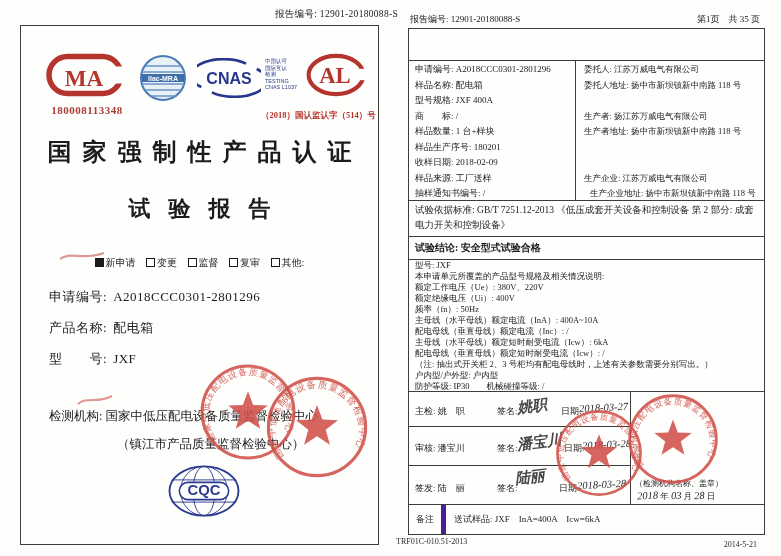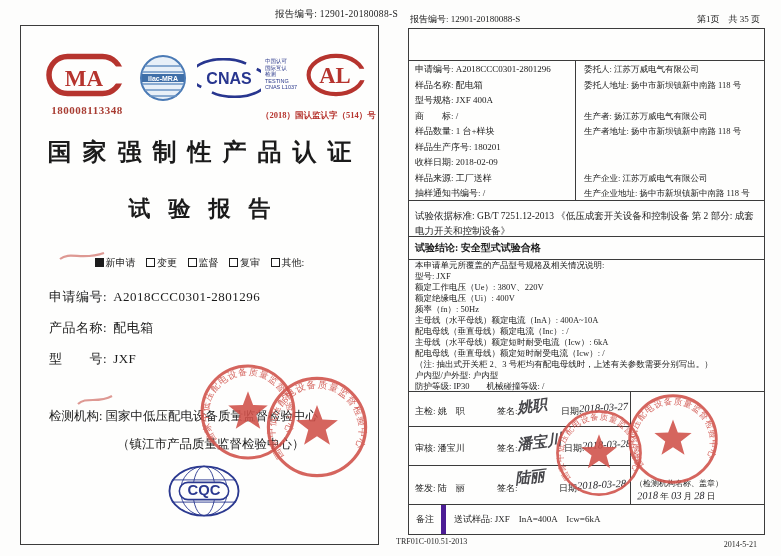--- a/index.html
+++ b/index.html
@@ -151,31 +151,31 @@
       </div>
       <div class="abs" style="left:167px;top:0;width:188px;height:140px;box-sizing:border-box;padding:1px 0 0 8px;font-size:8.5px;">
         <div class="info-line" style="font-size:8.5px;">委托人: 江苏万威电气有限公司</div>
         <div class="info-line" style="font-size:8.5px;">委托人地址: 扬中市新坝镇新中南路 118 号</div>
         <div class="info-line" style="font-size:8.5px;"></div>
         <div class="info-line" style="font-size:8.5px;">生产者: 扬江苏万威电气有限公司</div>
         <div class="info-line" style="font-size:8.5px;">生产者地址: 扬中市新坝镇新中南路 118 号</div>
         <div class="info-line" style="font-size:8.5px;"></div>
         <div class="info-line" style="font-size:8.5px;"></div>
         <div class="info-line" style="font-size:8.5px;">生产企业: 江苏万威电气有限公司</div>
-        <div class="info-line" style="font-size:8.5px;">生产企业地址: 扬中市新坝镇新中南路 118 号</div>
-      </div>
-    </div>
-
-    <div class="cell" style="left:0;top:171px;width:355px;height:36px;padding:8px 6px;font-size:9.5px;line-height:15px;">试验依据标准: GB/T 7251.12-2013 《低压成套开关设备和控制设备 第 2 部分: 成套电力开关和控制设备》</div>
+        <div class="info-line" style="font-size:8.5px;margin-left:6px;">生产企业地址: 扬中市新坝镇新中南路 118 号</div>
+      </div>
+    </div>
+
+    <div class="cell" style="left:0;top:171px;width:355px;height:36px;padding:2px 6px;font-size:9.5px;line-height:15px;">试验依据标准: GB/T 7251.12-2013 《低压成套开关设备和控制设备 第 2 部分: 成套电力开关和控制设备》</div>
 
     <div class="cell" style="left:0;top:207px;width:355px;height:23px;padding:4px 6px;font-size:10px;font-weight:600;">试验结论: 安全型式试验合格</div>
 
     <div class="cell" style="left:0;top:230px;width:355px;height:132px;padding:0 0 0 6px;">
+      <div class="param-line">型号: JXF</div>
       <div class="param-line">本申请单元所覆盖的产品型号规格及相关情况说明:</div>
-      <div class="param-line">型号: JXF</div>
       <div class="param-line">额定工作电压（Ue）: 380V、220V</div>
       <div class="param-line">额定绝缘电压（Ui）: 400V</div>
       <div class="param-line">频率（fn）: 50Hz</div>
       <div class="param-line">主母线（水平母线）额定电流（InA）: 400A~10A</div>
       <div class="param-line">配电母线（垂直母线）额定电流（Inc）: /</div>
       <div class="param-line">主母线（水平母线）额定短时耐受电流（Icw）: 6kA</div>
       <div class="param-line">配电母线（垂直母线）额定短时耐受电流（Icw）: /</div>
       <div class="param-line">（注: 抽出式开关柜 2、3 号柜均有配电母线时，上述有关参数需要分别写出。）</div>
       <div class="param-line">户内型/户外型: 户内型</div>
       <div class="param-line">防护等级: IP30　　机械碰撞等级: /</div>

